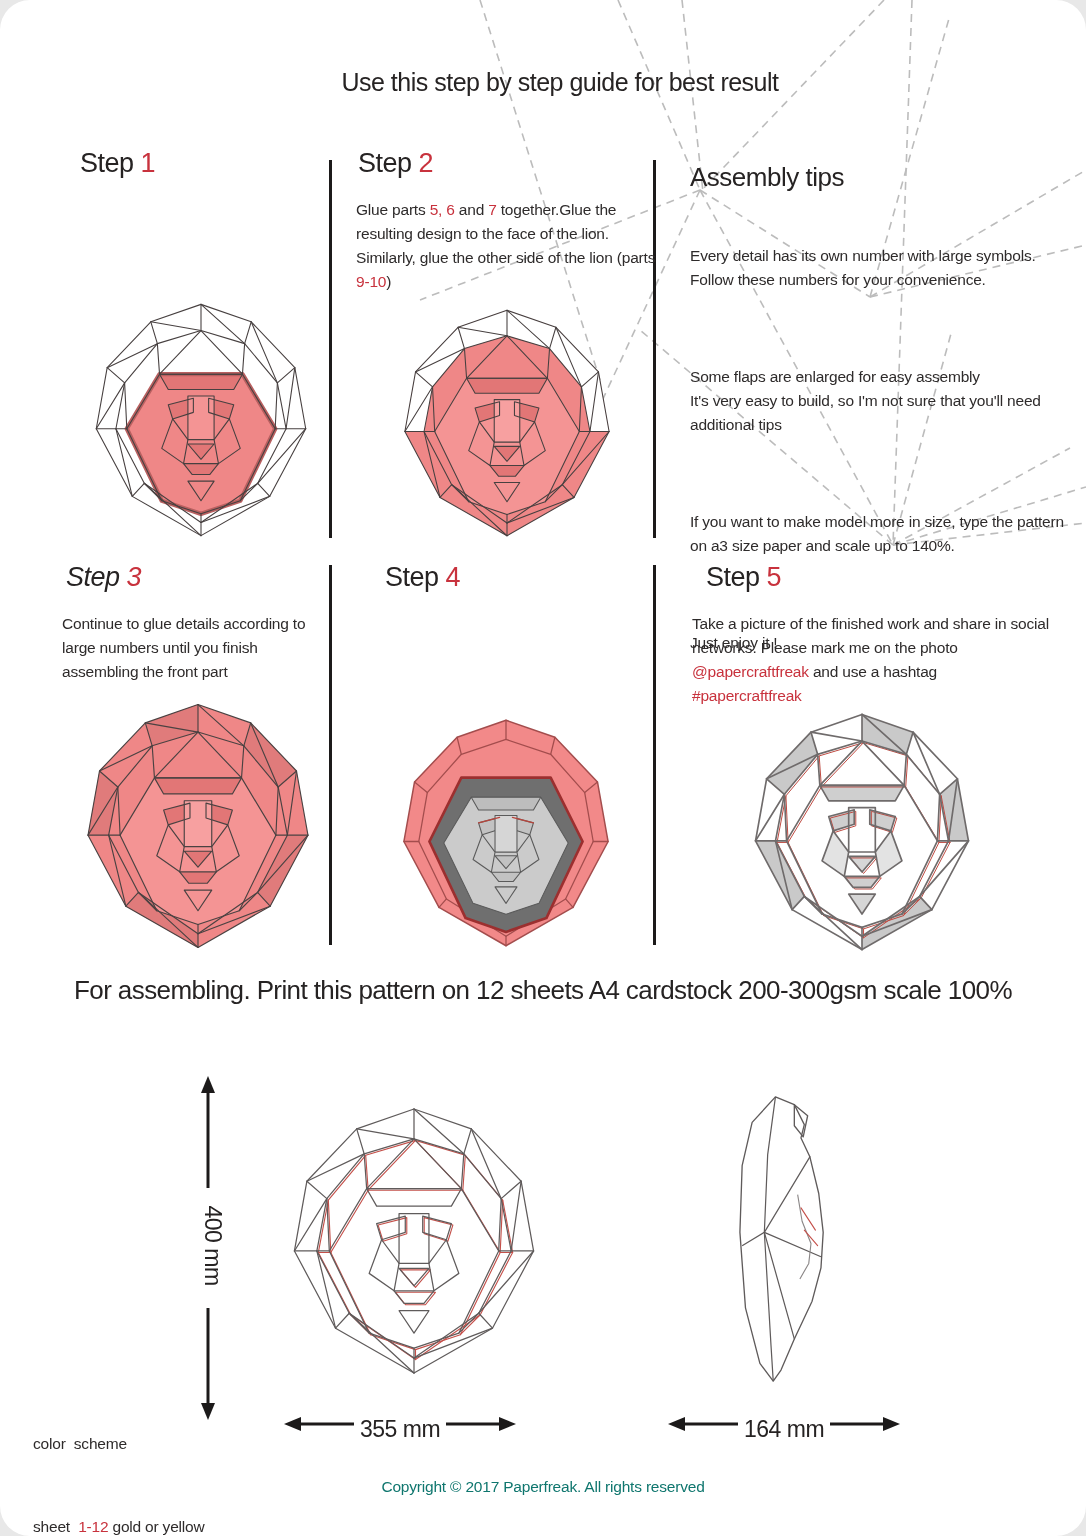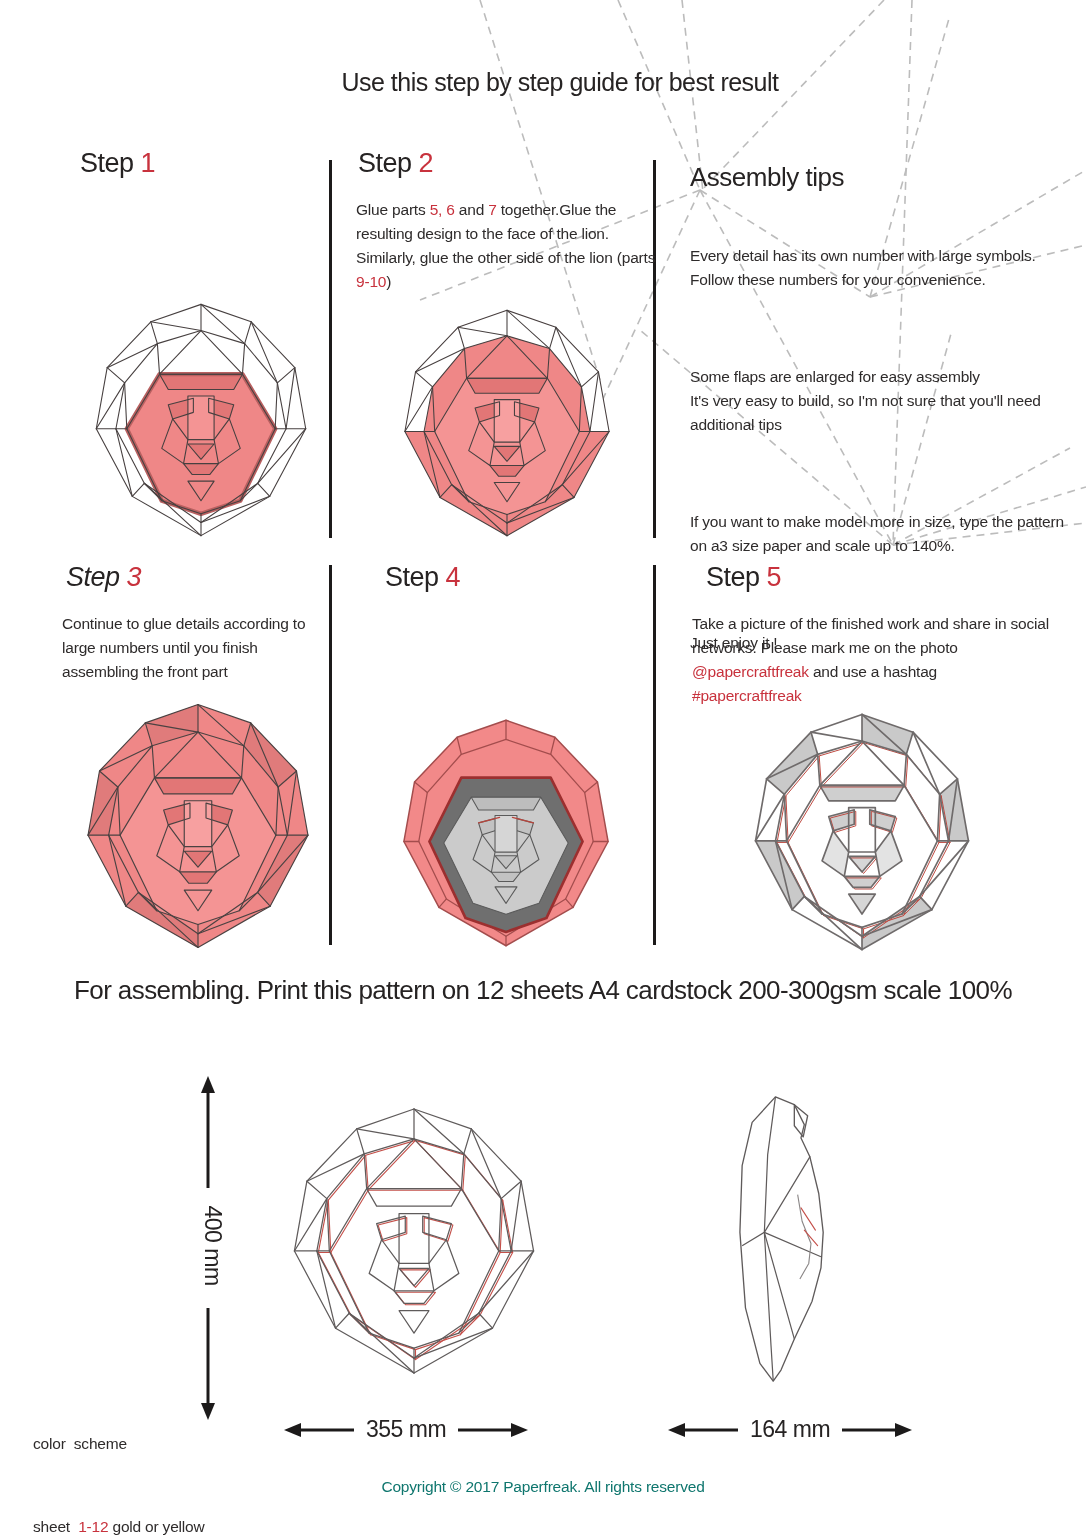--- a/index.html
+++ b/index.html
@@ -1,19 +1,19 @@
 <!DOCTYPE html>
 <html><head>
 <meta charset="utf-8">
 <style>
   html,body{margin:0;padding:0;background:#e8e8e8;}
   .page{
     position:relative;width:1086px;height:1536px;margin:0 auto;
     background:#ffffff;overflow:hidden;
-    font-family:"Liberation Sans",sans-serif;color:#2e2b2b;
+    font-family:"Liberation Sans",sans-serif;color:#2e2b2b;border-radius:30px;
   }
   .bg-lines{position:absolute;left:0;top:0;width:100%;height:100%;pointer-events:none;}
   .title{
     position:absolute;left:0;top:68px;width:100%;text-align:center;
     font-size:25px;letter-spacing:-0.5px;color:#262323;padding-left:34px;box-sizing:border-box;
   }
   .divider{position:absolute;width:3px;background:#1c1a1a;}
   .step-heading{position:absolute;font-size:27px;letter-spacing:-0.5px;color:#262323;white-space:nowrap;}
   .body-text{
     position:absolute;font-size:15.5px;line-height:1.55;letter-spacing:-0.2px;
@@ -22,21 +22,21 @@
   .accent{color:#c8323d;}
   .tips-title{position:absolute;font-size:26px;letter-spacing:-0.5px;color:#262323;}
   .tips-par{margin:0 0 25px 0;}
   .lion{position:absolute;}
   .lion svg{width:100%;height:100%;display:block;}
   .section-title{
     position:absolute;left:0;top:975px;width:100%;text-align:center;
     font-size:26px;letter-spacing:-0.6px;color:#262323;
   }
   .dim-label{font-size:23px;letter-spacing:-0.5px;color:#262323;white-space:nowrap;}
-  .dim-h{position:absolute;display:flex;align-items:center;gap:12px;}
+  .dim-h{position:absolute;display:flex;align-items:flex-start;gap:6px;}
   .dim-h svg{display:block;}
   .vdim-text{
     position:absolute;left:162px;top:1232px;width:100px;text-align:center;
     transform:rotate(90deg);transform-origin:center;
   }
   .varrow{position:absolute;left:196px;top:1076px;}
   .color-note{position:absolute;left:33px;top:1374px;font-size:15.5px;line-height:1.8;letter-spacing:-0.2px;white-space:pre-wrap;}
   .copyright{position:absolute;left:0;top:1478px;width:100%;text-align:center;font-size:15.5px;letter-spacing:-0.2px;color:#0f766e;}
 </style>
 </head>

